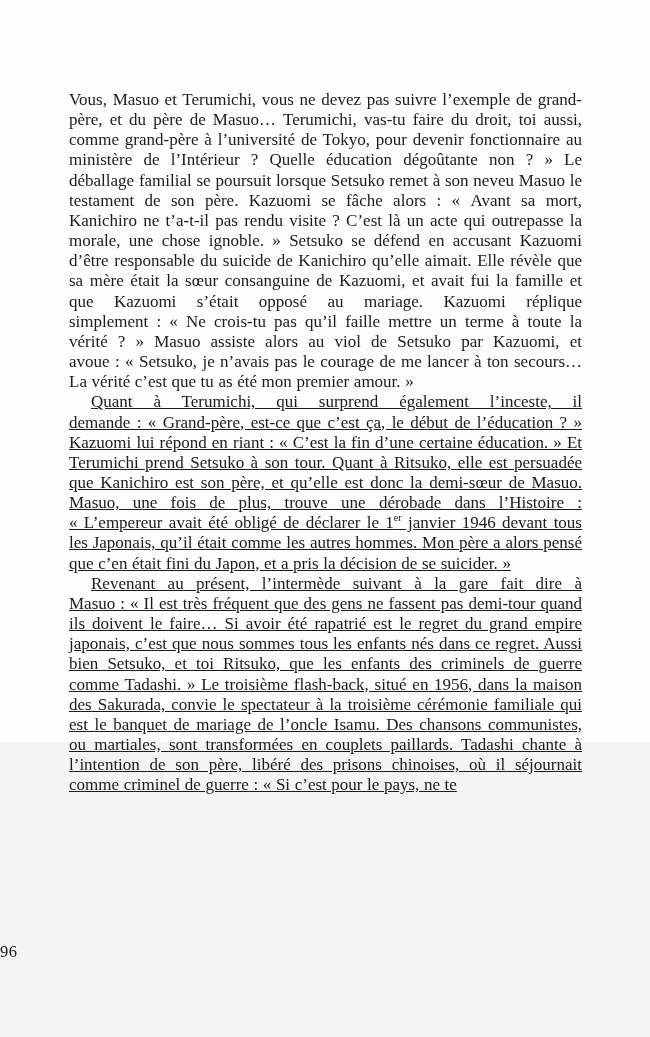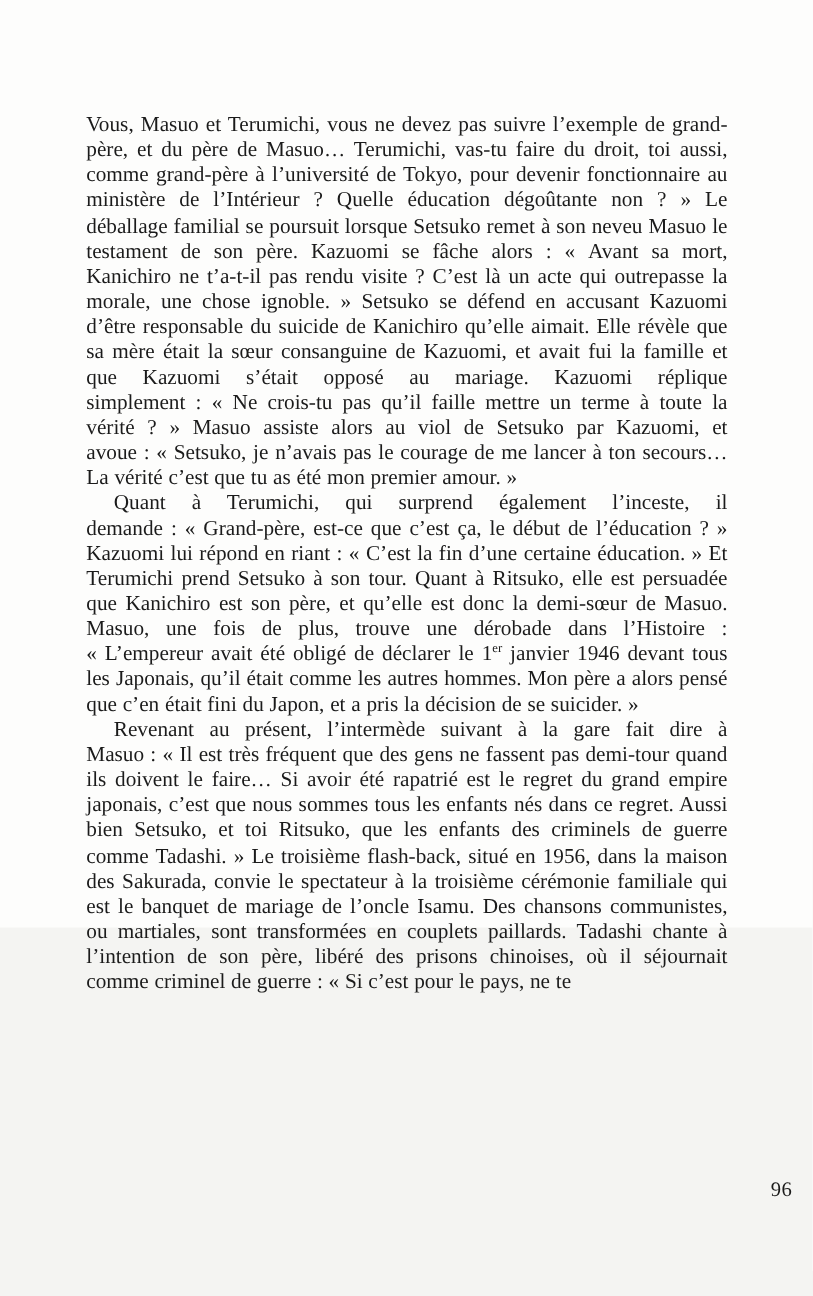--- a/index.html
+++ b/index.html
@@ -30,32 +30,33 @@
     text-align: justify;
     hyphens: none;
     word-spacing: 0.02em;
   }
   .text-block p {
     margin: 0;
     padding: 0;
   }
   .text-block p.indent {
     text-indent: 22px;
+    text-decoration: underline;
   }
   sup {
     font-size: 0.6em;
     line-height: 0;
     vertical-align: super;
   }
   .page-number {
     position: absolute;
     left: 0;
     right: 16px;
     top: 942px;
-    text-align: right;
+    text-align: left;
     font-size: 16.5px;
     letter-spacing: 0.5px;
   }
 </style>
 </head>
 <body>
 
 <div class="page">
   <div class="text-block">
     <p>Vous, Masuo et Terumichi, vous ne devez pas suivre l’exemple de grand-père, et du père de Masuo… Terumichi, vas-tu faire du droit, toi aussi, comme grand-père à l’université de Tokyo, pour devenir fonctionnaire au ministère de l’Intérieur&nbsp;? Quelle éducation dégoûtante non&nbsp;?&nbsp;» Le déballage familial se poursuit lorsque Setsuko remet à son neveu Masuo le testament de son père. Kazuomi se fâche alors&nbsp;:&nbsp;«&nbsp;Avant sa mort, Kanichiro ne t’a-t-il pas rendu visite&nbsp;? C’est là un acte qui outrepasse la morale, une chose ignoble.&nbsp;» Setsuko se défend en accusant Kazuomi d’être responsable du suicide de Kanichiro qu’elle aimait. Elle révèle que sa mère était la sœur consanguine de Kazuomi, et avait fui la famille et que Kazuomi s’était opposé au mariage. Kazuomi réplique simplement&nbsp;:&nbsp;«&nbsp;Ne crois-tu pas qu’il faille mettre un terme à toute la vérité&nbsp;?&nbsp;» Masuo assiste alors au viol de Setsuko par Kazuomi, et avoue&nbsp;:&nbsp;«&nbsp;Setsuko, je n’avais pas le courage de me lancer à ton secours… La vérité c’est que tu as été mon premier amour.&nbsp;»</p>

